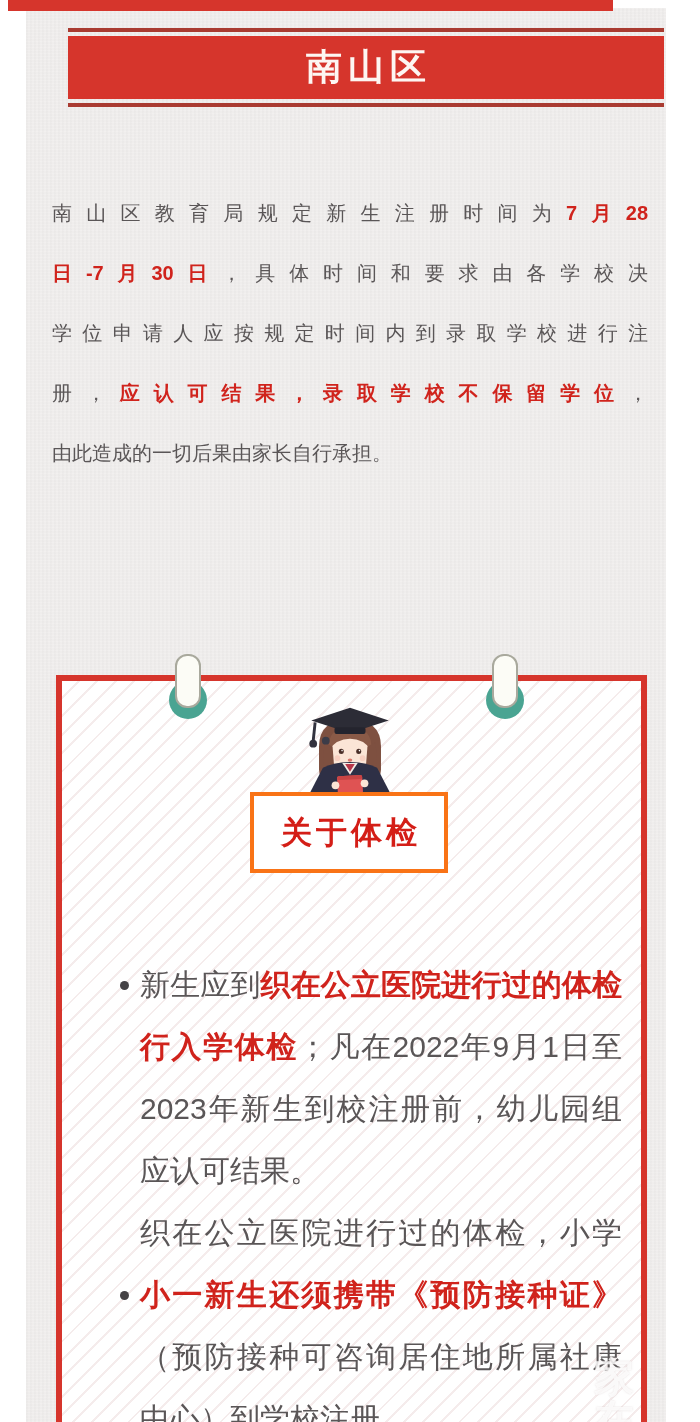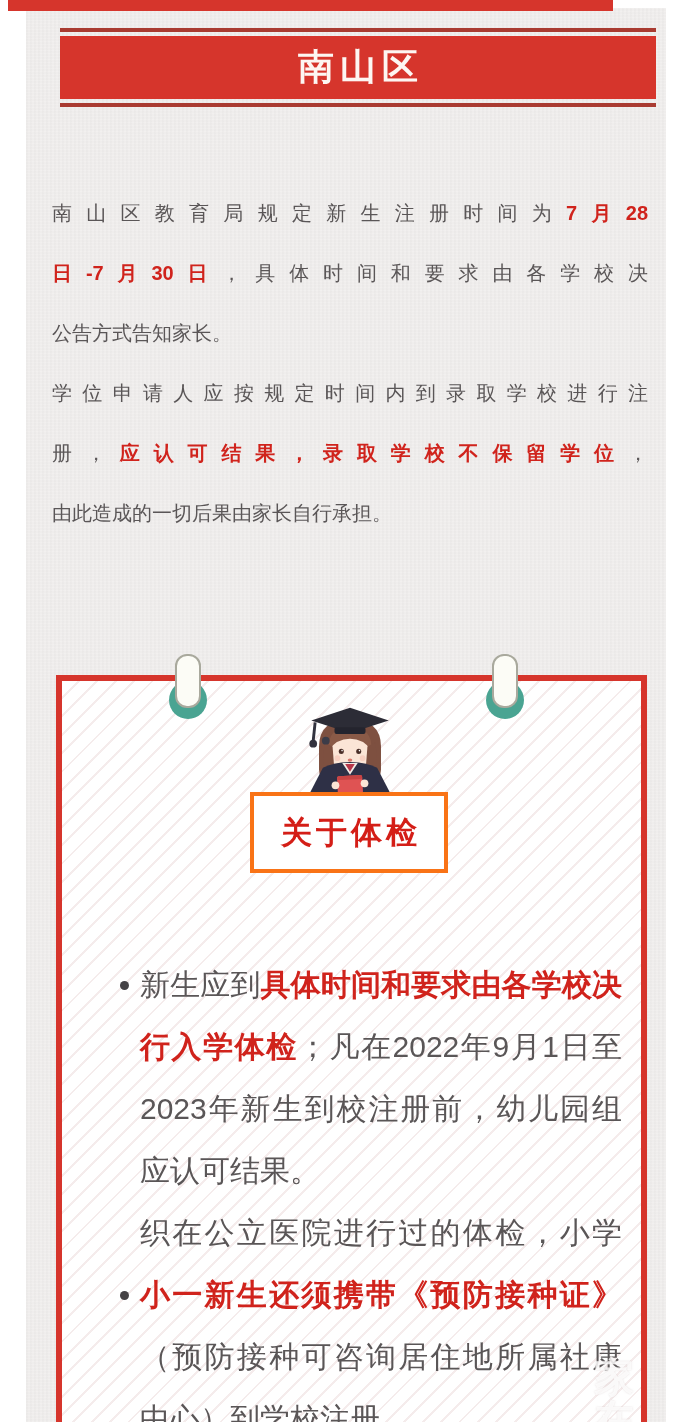--- a/index.html
+++ b/index.html
@@ -8,21 +8,21 @@
 
   
   .paper{position:absolute;left:26px;top:8px;width:640px;height:1414px;
     background-color:#f1efee;
     background-image:repeating-linear-gradient(90deg,rgba(0,0,0,0.015) 0 2px,rgba(255,255,255,0.02) 2px 4px),
                      repeating-linear-gradient(0deg,rgba(255,255,255,0.05) 0 1px,rgba(0,0,0,0.008) 1px 3px);}
 
   .top-strip{position:absolute;left:8px;top:0;width:605px;height:11px;background:#d6352c;}
 
   
-  .banner{position:absolute;left:60px;top:28px;width:596px;}
+  .banner{position:absolute;left:68px;top:28px;width:596px;}
   .banner .rule{height:4px;background:#a93b31;}
   .banner .rule.top{margin-bottom:4px;}
   .banner .rule.bottom{margin-top:4px;}
   .banner-main{height:63px;background:#d6352c;display:flex;align-items:center;justify-content:center;}
   .banner-main span{color:#fdf6f2;font-size:36px;font-weight:bold;letter-spacing:6px;text-indent:6px;}
 
   
   .intro{position:absolute;left:52px;top:183px;width:596px;color:#5a5657;font-size:20px;}
   .intro .tline{height:60px;line-height:60px;}
 
@@ -73,21 +73,20 @@
     <div class="rule top"></div>
     <div class="banner-main">
       <span>南山区</span>
     </div>
     <div class="rule bottom"></div>
   </div>
 
   <div class="intro">
     <div class="tline"><span>南山区教育局规定新生注册时间为</span><span class="red">7月28</span></div>
     <div class="tline"><span class="red">日-7月30日</span><span>，具体时间和要求由各学校决</span></div>
-    <div class="tline end"><span>公告方式告知家长。</span></div>
     <div class="tline"><span>学位申请人应按规定时间内到录取学校进行注</span></div>
     <div class="tline"><span>册，</span><span class="red">应认可结果，录取学校不保留学位</span><span>，</span></div>
     <div class="tline end"><span>由此造成的一切后果由家长自行承担。</span></div>
   </div>
 
   <div class="card"></div>
 
   <div class="ring ring1">
     <div class="hole"></div>
     <div class="pill"></div>
@@ -136,21 +135,21 @@
 
     <circle cx="45" cy="86" r="4" fill="#fbe5d6"></circle>
     <circle cx="75" cy="84" r="4" fill="#fbe5d6"></circle>
   </svg>
 
   <div class="title-box">
     <span>关于体检</span>
   </div>
 
   <div class="bullets">
-    <div class="tline dot"><span>新生应到</span><span class="red">具体时间和要求由各学校决</span></div>
+    <div class="tline dot"><span>新生应到</span><span class="red">织在公立医院进行过的体检</span></div>
     <div class="tline"><span class="red">行入学体检</span><span>；凡在2022年9月1日至</span></div>
     <div class="tline"><span>2023年新生到校注册前，幼儿园组</span></div>
     <div class="tline end"><span>应认可结果。</span></div>
     <div class="tline"><span>织在公立医院进行过的体检，小学</span></div>
     <div class="tline dot"><span class="red">小一新生还须携带《预防接种证》</span></div>
     <div class="tline"><span>（预防接种可咨询居住地所属社康</span></div>
     <div class="tline end"><span>中心）到学校注册。</span></div>
   </div>
 
   <div class="watermark">

